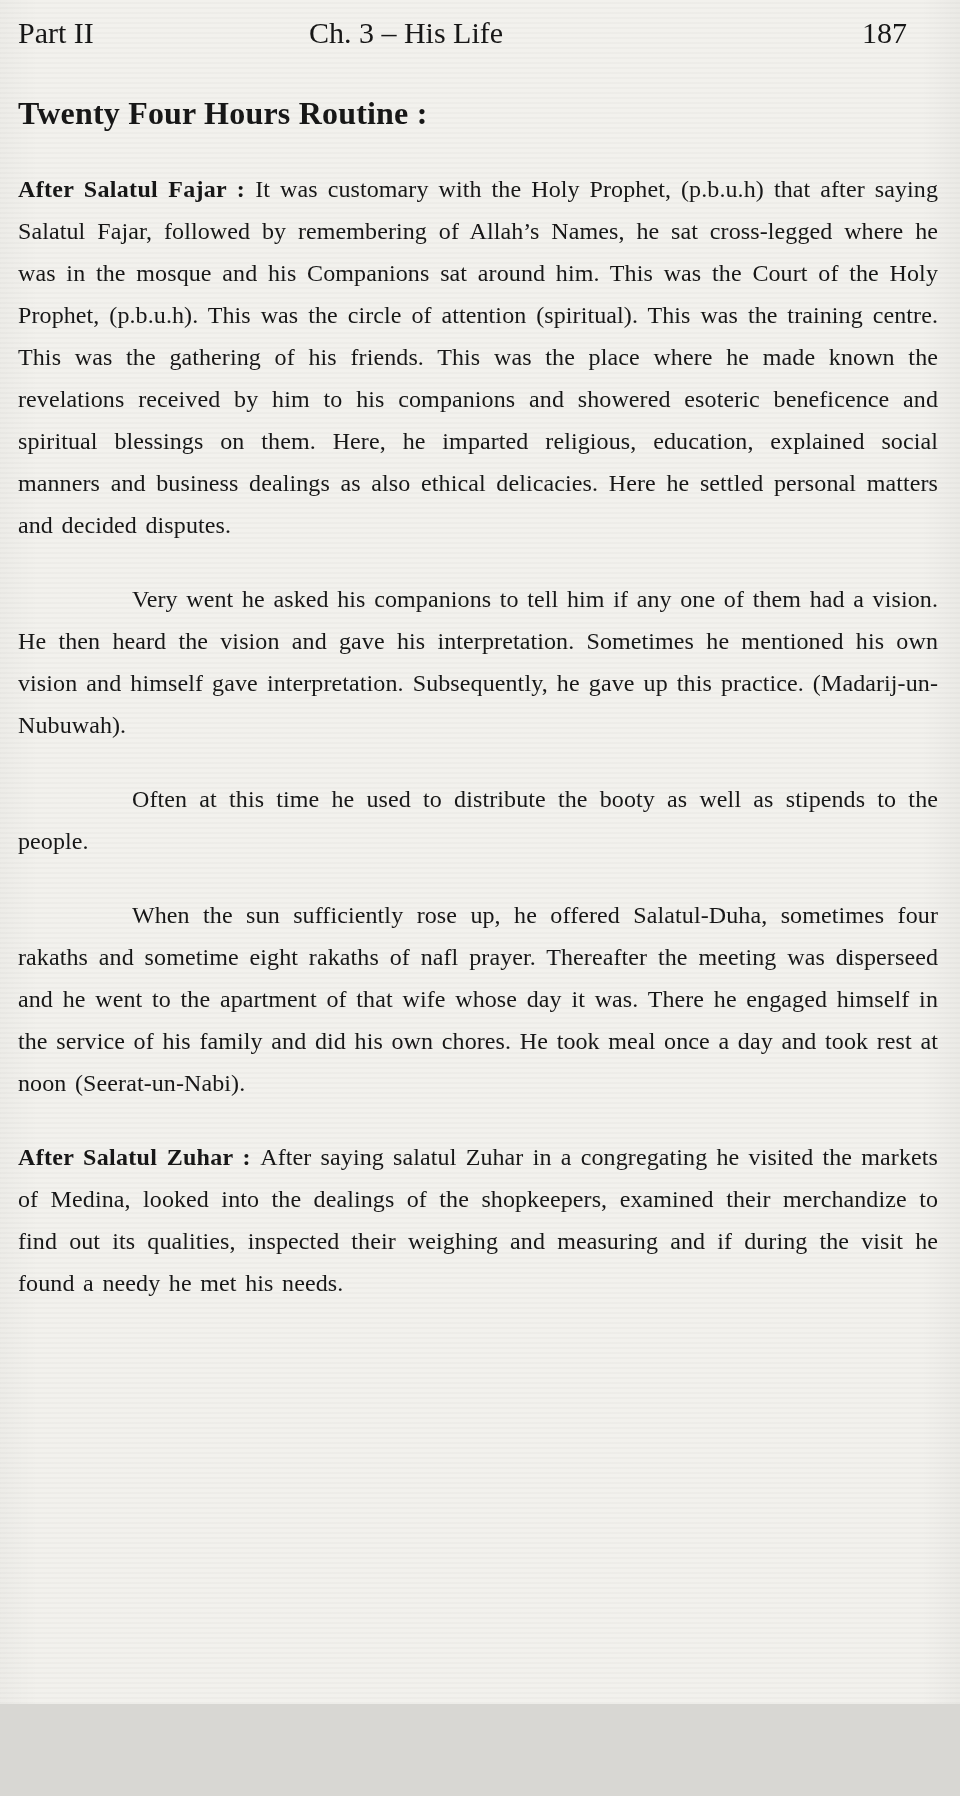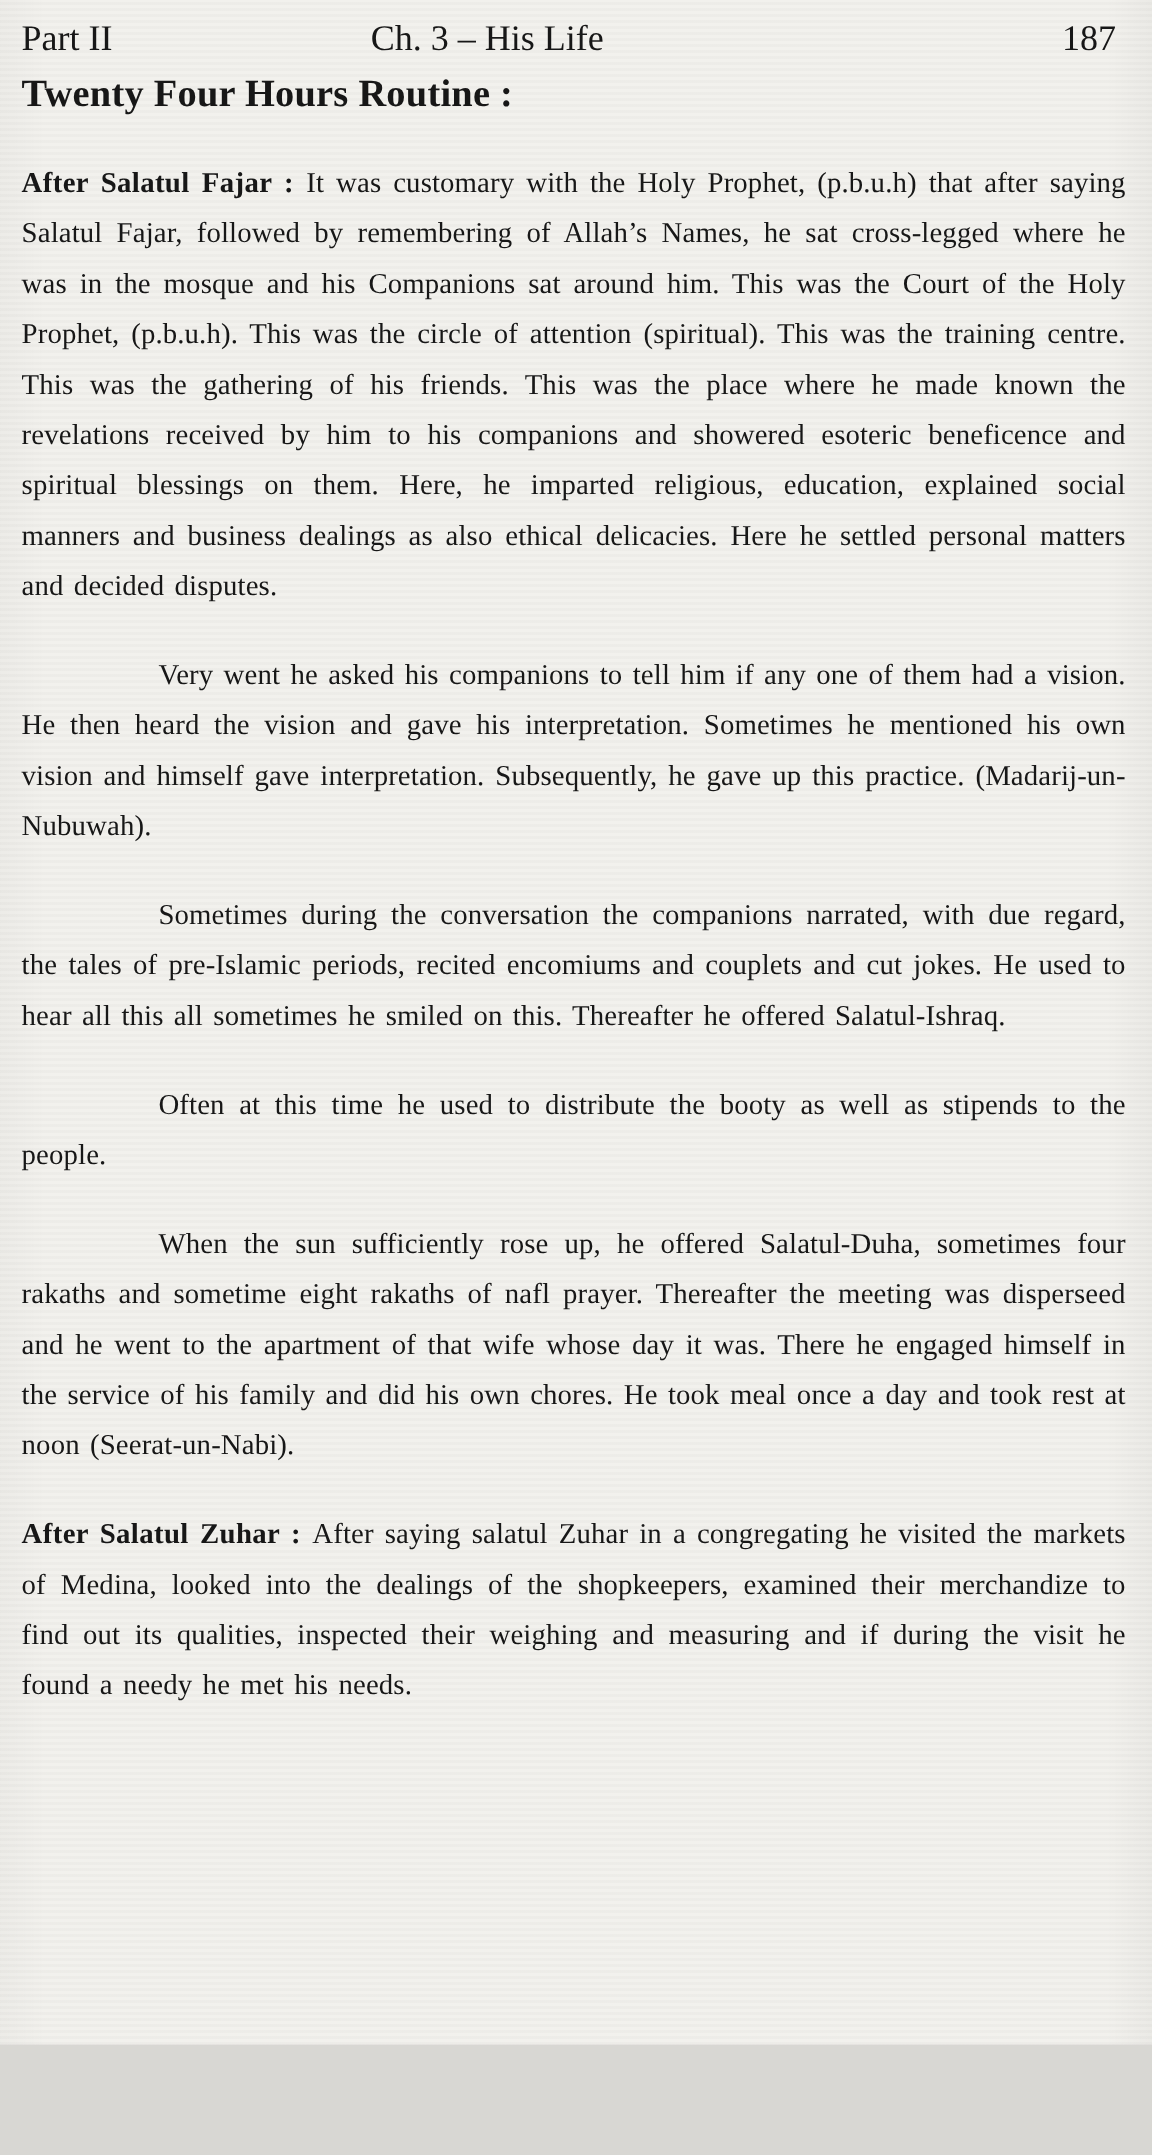--- a/index.html
+++ b/index.html
@@ -30,22 +30,23 @@
   }
   .running-header {
     position: relative;
     height: 44px;
     font-size: 30px;
     line-height: 42px;
     white-space: nowrap;
   }
   .running-header .hdr-left  { position: absolute; left: 0; top: 0; }
   .running-header .hdr-center{ position: absolute; left: 388px; top: 0; transform: translateX(-50%); }
-  .running-header .hdr-right { position: absolute; left: 867px; top: 0; }
+  .running-header .hdr-right { position: absolute; left: 844px; top: 0; }
   .section-heading {
+    margin-top: 36px;
     font-size: 32px;
     line-height: 42px;
     font-weight: bold;
     letter-spacing: 0.2px;
   }
   .page-body { margin-top: 34px; }
   .para {
     width: 920px;
     font-size: 24px;
     line-height: 42px;
@@ -68,20 +69,19 @@
       <span class="hdr-center">Ch. 3 – His Life</span>
       <span class="hdr-right">187</span>
     </div>
 
     <div class="section-heading">Twenty Four Hours Routine :</div>
 
     <div class="page-body">
 
     <p class="para"><b>After Salatul Fajar : </b>It was customary with the Holy Prophet, (p.b.u.h) that after saying Salatul Fajar, followed by remembering of Allah’s Names, he sat cross-legged where he was in the mosque and his Companions sat around him. This was the Court of the Holy Prophet, (p.b.u.h). This was the circle of attention (spiritual). This was the training centre. This was the gathering of his friends. This was the place where he made known the revelations received by him to his companions and showered esoteric beneficence and spiritual blessings on them. Here, he imparted religious, education, explained social manners and business dealings as also ethical delicacies. Here he settled personal matters and decided disputes.</p>
         <p class="para indent">Very went he asked his companions to tell him if any one of them had a vision. He then heard the vision and gave his interpretation. Sometimes he mentioned his own vision and himself gave interpretation. Subsequently, he gave up this practice. (Madarij-un-Nubuwah).</p>
-        <p class="para indent">Sometimes during the conversation the companions narrated, with due regard, the tales of pre-Islamic periods, recited encomiums and couplets and cut jokes. He used to hear all this all sometimes he smiled on this. Thereafter he offered Salatul-Ishraq.</p>
         <p class="para indent">Often at this time he used to distribute the booty as well as stipends to the people.</p>
         <p class="para indent">When the sun sufficiently rose up, he offered Salatul-Duha, sometimes four rakaths and sometime eight rakaths of nafl prayer. Thereafter the meeting was disperseed and he went to the apartment of that wife whose day it was. There he engaged himself in the service of his family and did his own chores. He took meal once a day and took rest at noon (Seerat-un-Nabi).</p>
         <p class="para"><b>After Salatul Zuhar : </b>After saying salatul Zuhar in a congregating he visited the markets of Medina, looked into the dealings of the shopkeepers, examined their merchandize to find out its qualities, inspected their weighing and measuring and if during the visit he found a needy he met his needs.</p>
       </div>
 
   </div>
 </div>
 
 </body></html>

